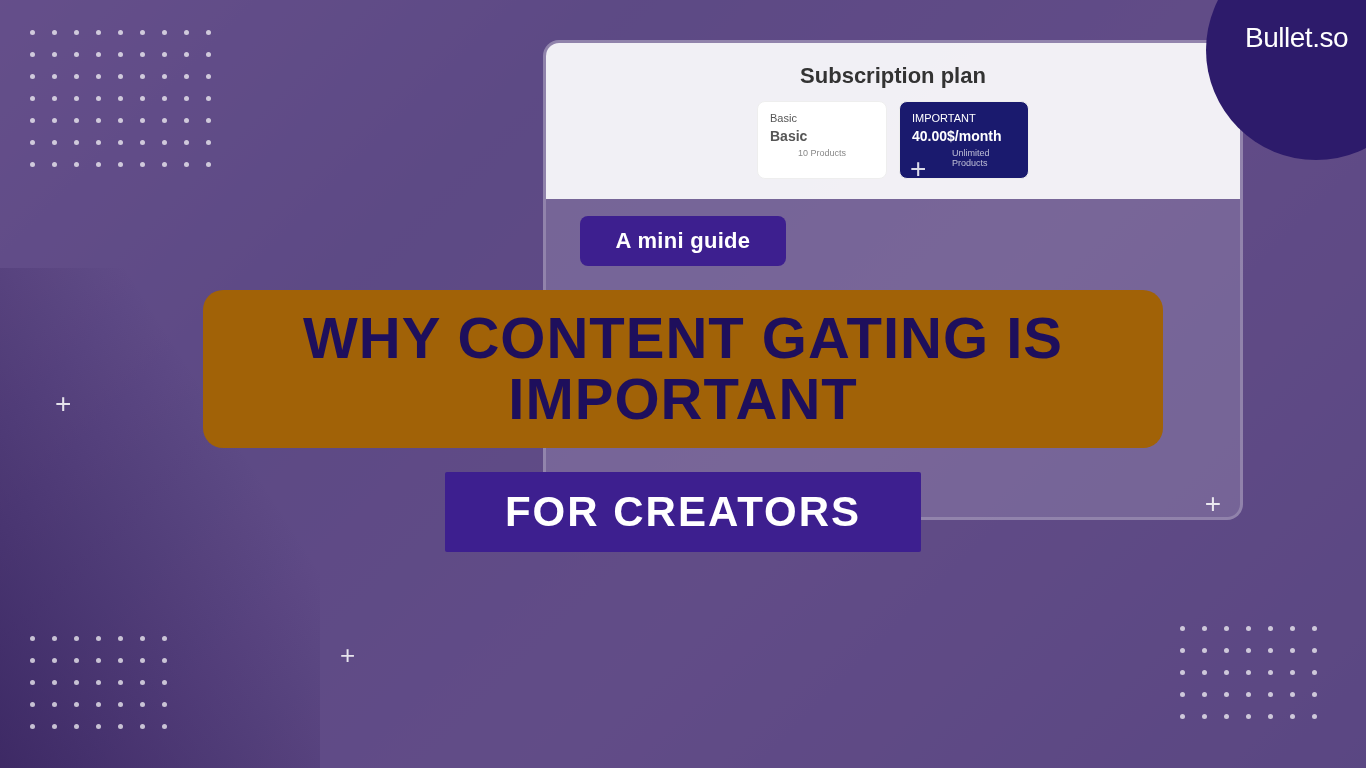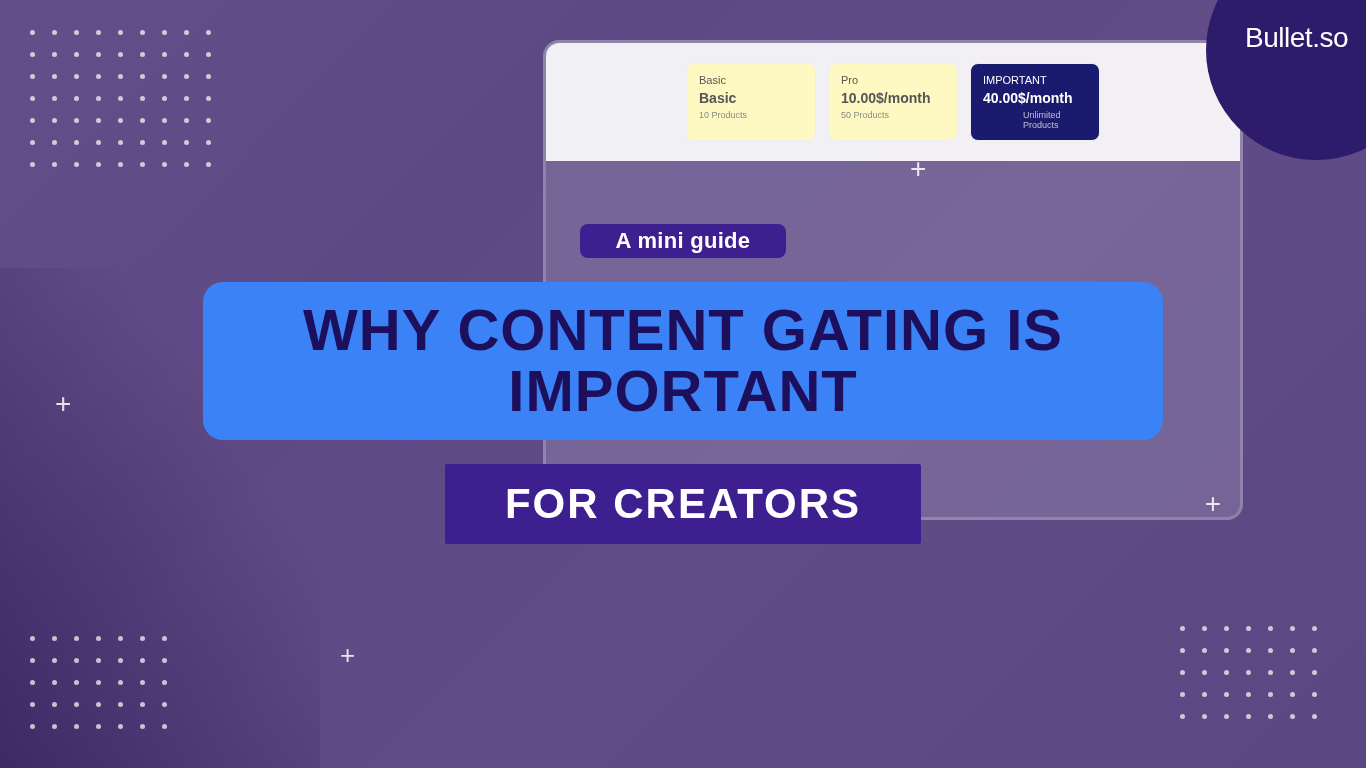--- a/index.html
+++ b/index.html
@@ -64,21 +64,21 @@
       margin-bottom: 12px;
     }
 
     .laptop-plans {
       display: flex;
       gap: 12px;
       justify-content: center;
     }
 
     .plan-card {
-      background: #fef9c3;
+      background: #ffffff;
       border-radius: 8px;
       padding: 10px 12px;
       width: 130px;
       border: 1px solid #eee;
       font-size: 11px;
       color: #555;
     }
 
     .plan-card.highlighted {
       background: #1a1a6e;
@@ -184,27 +184,27 @@
       justify-content: center;
       gap: 24px;
     }
 
     .mini-guide-badge {
       background: #3d1f8f;
       color: white;
       font-size: 22px;
       font-weight: 600;
       font-family: Arial, sans-serif;
-      padding: 4px 36px;
+      padding: 12px 36px;
       border-radius: 8px;
       letter-spacing: 0.3px;
     }
 
     .main-title-box {
-      background: #3b82f6;
+      background: #a16207;
       border-radius: 20px;
       padding: 18px 42px;
       max-width: 960px;
       text-align: center;
     }
 
     .main-title {
       font-size: 58px;
       font-weight: 900;
       color: #1e0f5c;
@@ -241,30 +241,26 @@
 </head>
 <body>
 
 <div class="bg-image-sim"></div>
 <div class="bg-overlay"></div>
 
 <div class="person-hint"></div>
 
 <div class="laptop-sim">
   <div class="laptop-screen-content">
+    <div class="laptop-title">Subscription plan</div>
     <div class="laptop-plans">
       <div class="plan-card">
         <div>Basic</div>
         <div class="plan-price">Basic</div>
-        <div style="font-size:9px;color:#888;margin-top:4px;">10 Products</div>
-      </div>
-      <div class="plan-card">
-        <div>Pro</div>
-        <div class="plan-price">10.00$/month</div>
-        <div style="font-size:9px;color:#888;margin-top:4px;">50 Products</div>
+        <div style="font-size:9px;color:#888;margin-top:4px;text-align:center;">10 Products</div>
       </div>
       <div class="plan-card highlighted">
         <div>IMPORTANT</div>
         <div class="plan-price">40.00$/month</div>
         <div style="font-size:9px;color:rgba(255,255,255,0.7);margin-top:4px;margin-left:40px;">Unlimited Products</div>
       </div>
     </div>
   </div>
 </div>
 

